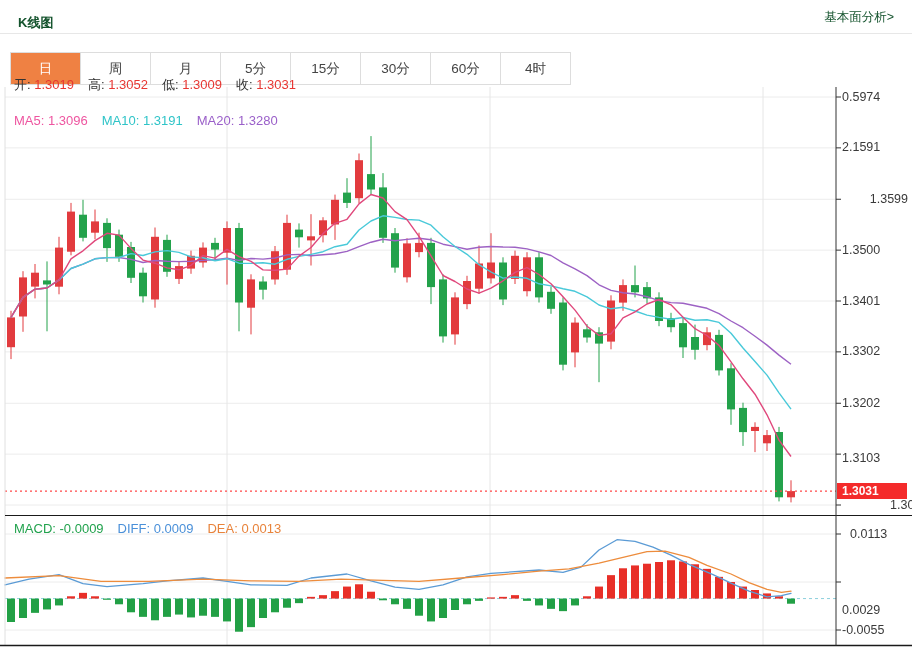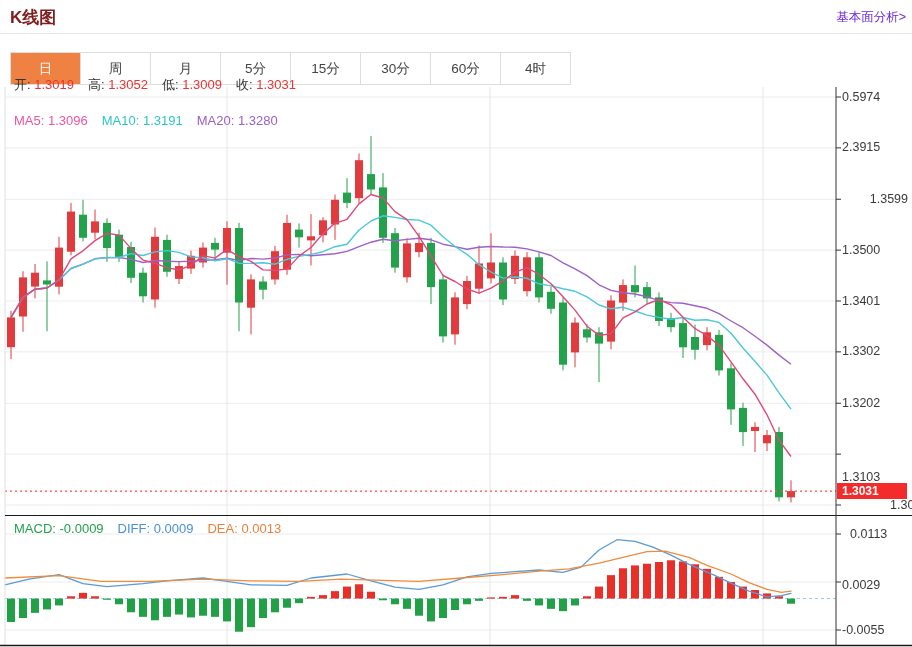--- a/index.html
+++ b/index.html
@@ -1,21 +1,21 @@
 <!DOCTYPE html>
 <html><head>
 <meta charset="utf-8">
 <style>
   html,body{margin:0;padding:0;background:#fff;}
   #app{position:relative;width:912px;height:647px;background:#fff;overflow:hidden;
        font-family:"Liberation Sans","DejaVu Sans",sans-serif;}
   
   #hdr{position:absolute;left:0;top:0;width:912px;height:33px;border-bottom:1px solid #e7e7e7;}
-  #page-title{position:absolute;left:10px;top:6px;font-size:17px;font-weight:bold;color:#7f1d1d;margin:0;}
-  #analysis-link{position:absolute;right:6px;top:9px;font-size:12.5px;color:#6d28d9;text-decoration:none;cursor:pointer;}
+  #page-title{position:absolute;left:10px;top:6px;font-size:13px;font-weight:bold;color:#14532d;margin:8px;}
+  #analysis-link{position:absolute;right:18px;top:9px;font-size:12.5px;color:#14532d;text-decoration:none;cursor:pointer;}
   
   #tab-bar{position:absolute;left:10px;top:52px;display:flex;border:1px solid #ddd;background:#fff;}
   .tab{width:69px;height:31px;line-height:31px;text-align:center;font-size:13.5px;color:#444;
        border-right:1px solid #ddd;cursor:pointer;background:#fff;}
   .tab:last-child{border-right:none;}
   .tab.selected{background:#ef8143;color:#fff;}
   
   #chart-svg{position:absolute;left:0;top:0;z-index:1;}
   
   .readout{position:absolute;z-index:2;font-size:13px;white-space:nowrap;}
@@ -292,29 +292,29 @@
       <line x1="836" y1="582.00012" x2="841" y2="582.00012" stroke="#333333" stroke-width="1"></line>
       <line x1="836" y1="630.00024" x2="841" y2="630.00024" stroke="#333333" stroke-width="1"></line>
     </svg>
 
   <div id="quote-row" class="readout"><span class="q-item"><span class="lbl">开: </span><span style="color: rgb(232, 54, 50);">1.3019</span></span><span class="q-item"><span class="lbl">高: </span><span style="color: rgb(232, 54, 50);">1.3052</span></span><span class="q-item"><span class="lbl">低: </span><span style="color: rgb(232, 54, 50);">1.3009</span></span><span class="q-item"><span class="lbl">收: </span><span style="color: rgb(232, 54, 50);">1.3031</span></span></div>
   <div id="ma-row" class="readout"><span class="q-item"><span class="lbl" style="color: rgb(238, 85, 160);">MA5: </span><span style="color: rgb(238, 85, 160);">1.3096</span></span><span class="q-item"><span class="lbl" style="color: rgb(47, 196, 200);">MA10: </span><span style="color: rgb(47, 196, 200);">1.3191</span></span><span class="q-item"><span class="lbl" style="color: rgb(154, 95, 201);">MA20: </span><span style="color: rgb(154, 95, 201);">1.3280</span></span></div>
   <div id="macd-row" class="readout"><span class="q-item"><span class="lbl" style="color: rgb(33, 162, 77);">MACD: </span><span style="color: rgb(33, 162, 77);">-0.0009</span></span><span class="q-item"><span class="lbl" style="color: rgb(74, 144, 217);">DIFF: </span><span style="color: rgb(74, 144, 217);">0.0009</span></span><span class="q-item"><span class="lbl" style="color: rgb(232, 131, 59);">DEA: </span><span style="color: rgb(232, 131, 59);">0.0013</span></span></div>
 
   <div id="price-axis-labels">
       <div class="tick-label" style="top: 89.5px;">0.5974</div>
-      <div class="tick-label" style="top: 140.372px;">2.3915</div>
+      <div class="tick-label" style="top: 140.372px;">2.1591</div>
       <div class="tick-label" style="top: 191.757px; text-align: right;">1.3599</div>
       <div class="tick-label" style="top: 242.628px;">1.3500</div>
       <div class="tick-label" style="top: 293.5px;">1.3401</div>
       <div class="tick-label" style="top: 344.372px;">1.3302</div>
       <div class="tick-label" style="top: 395.757px;">1.3202</div>
-      <div class="tick-label" style="top: 470px;">1.3103</div>
+      <div class="tick-label" style="top: 451px;">1.3103</div>
       <div class="tick-label" style="top: 497.5px; margin-left: 48px;">1.3004</div>
     </div>
   <div id="macd-axis-labels">
       <div class="tick-label" style="top: 526.5px; margin-left: 8px;">0.0113</div>
-      <div class="tick-label" style="top: 578px;">0.0029</div>
+      <div class="tick-label" style="top: 603px;">0.0029</div>
       <div class="tick-label" style="top: 622.5px;">-0.0055</div>
     </div>
 
   <div id="price-tag">1.3031</div>
 </div>
 
 </body></html>

